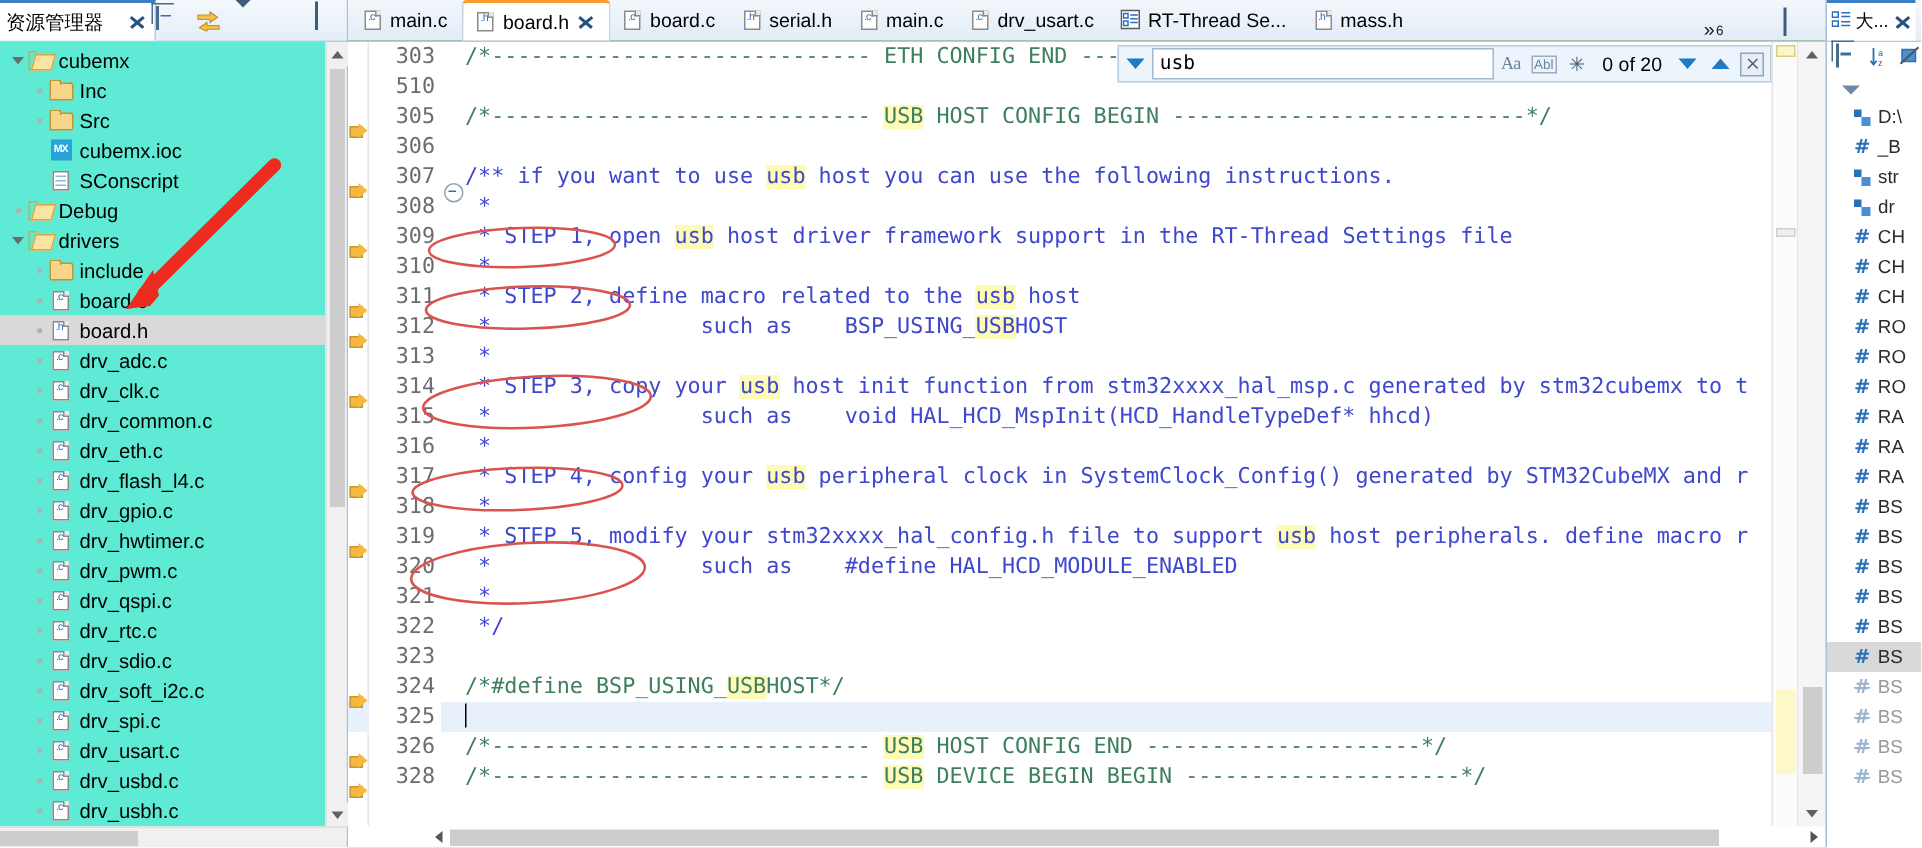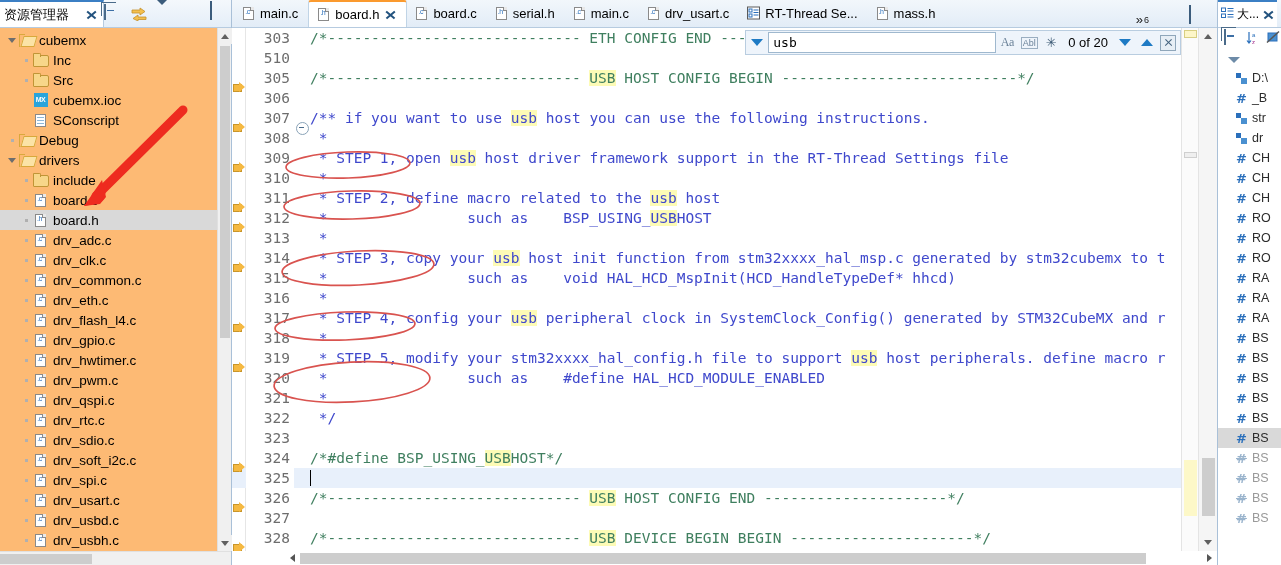--- a/index.html
+++ b/index.html
@@ -63,21 +63,21 @@
     content:""; position:absolute; left:-3px; top:-3px; width:14px; height:13px; border:1.4px solid #4a6b8a; border-right:none; border-bottom:none;
   }
   .ic-link { width: 16px; height: 14px; }
   .ic-caret-down { width: 0; height: 0; border-left: 6px solid transparent; border-right: 6px solid transparent; border-top: 6px solid #3b5c7c; margin-top:2px;}
   .ic-min { width: 11px; height: 0; border-bottom: 3px solid #3b5c7c; margin-top: 6px; }
   .ic-max { width: 13px; height: 12px; border: 1.6px solid #3b5c7c; border-top-width: 4px; }
 
   #tree {
     position: absolute; top: 28px; left: 0; right: 14px; bottom: 14px;
     overflow: hidden; padding-top: 2px;
-    background: #fdba74;
+    background: #5eead4;
   }
   .trow {
     height: 20px; display: flex; align-items: center;
     padding-left: 6px; font-size: 13.5px; white-space: nowrap;
     font-family: "Liberation Sans", sans-serif;
   }
   .trow.sel { background: #d9d9d9; }
   .twist { width: 12px; flex: 0 0 12px; display:flex; align-items:center; justify-content:center; }
   .twist.open::before { content:""; width:0;height:0;border-left:4px solid transparent;border-right:4px solid transparent;border-top:5px solid #6d6d6d;}
   .ind1 { padding-left: 6px; }
@@ -730,21 +730,20 @@
           <div class="cline"><span class="gmark arrow"></span><span class="lnum">317</span><span class="fold"></span><span class="ctext"><span class="cb"> * STEP 4, config your </span><span class="cb hl">usb</span><span class="cb"> peripheral clock in SystemClock_Config() generated by STM32CubeMX and r</span></span></div>
           <div class="cline"><span class="gmark"></span><span class="lnum">318</span><span class="fold"></span><span class="ctext"><span class="cb"> *</span></span></div>
           <div class="cline"><span class="gmark arrow"></span><span class="lnum">319</span><span class="fold"></span><span class="ctext"><span class="cb"> * STEP 5, modify your stm32xxxx_hal_config.h file to support </span><span class="cb hl">usb</span><span class="cb"> host peripherals. define macro r</span></span></div>
           <div class="cline"><span class="gmark"></span><span class="lnum">320</span><span class="fold"></span><span class="ctext"><span class="cb"> *                such as    #define HAL_HCD_MODULE_ENABLED</span></span></div>
           <div class="cline"><span class="gmark"></span><span class="lnum">321</span><span class="fold"></span><span class="ctext"><span class="cb"> *</span></span></div>
           <div class="cline"><span class="gmark"></span><span class="lnum">322</span><span class="fold"></span><span class="ctext"><span class="cb"> */</span></span></div>
           <div class="cline"><span class="gmark"></span><span class="lnum">323</span><span class="fold"></span><span class="ctext"></span></div>
           <div class="cline"><span class="gmark arrow"></span><span class="lnum">324</span><span class="fold"></span><span class="ctext"><span class="cm">/*#define BSP_USING_</span><span class="cm hl">USB</span><span class="cm">HOST*/</span></span></div>
           <div class="cline cur"><span class="gmark"></span><span class="lnum">325</span><span class="fold"></span><span class="ctext"><span class="caret"></span></span></div>
           <div class="cline"><span class="gmark arrow"></span><span class="lnum">326</span><span class="fold"></span><span class="ctext"><span class="cm">/*----------------------------- </span><span class="cm hl">USB</span><span class="cm"> HOST CONFIG END ---------------------*/</span></span></div>
-          <div class="cline"><span class="gmark"></span><span class="lnum">327</span><span class="fold"></span><span class="ctext"></span></div>
           <div class="cline"><span class="gmark arrow"></span><span class="lnum">328</span><span class="fold"></span><span class="ctext"><span class="cm">/*----------------------------- </span><span class="cm hl">USB</span><span class="cm"> DEVICE BEGIN BEGIN ---------------------*/</span></span></div>
         </div>
 
       <div id="ovruler">
         <div class="ovmark" style="top:2px;background:#fdf6c8;border:1px solid #d8cf82;"></div>
         <div class="ovmark" style="top:124px;height:6px;background:#efefef;border:1px solid #cfcfcf;"></div>
         <div class="ovmark" style="top:432px;height:56px;background:#fdf8c8;"></div>
       </div>
 
       <div id="edvscroll">

